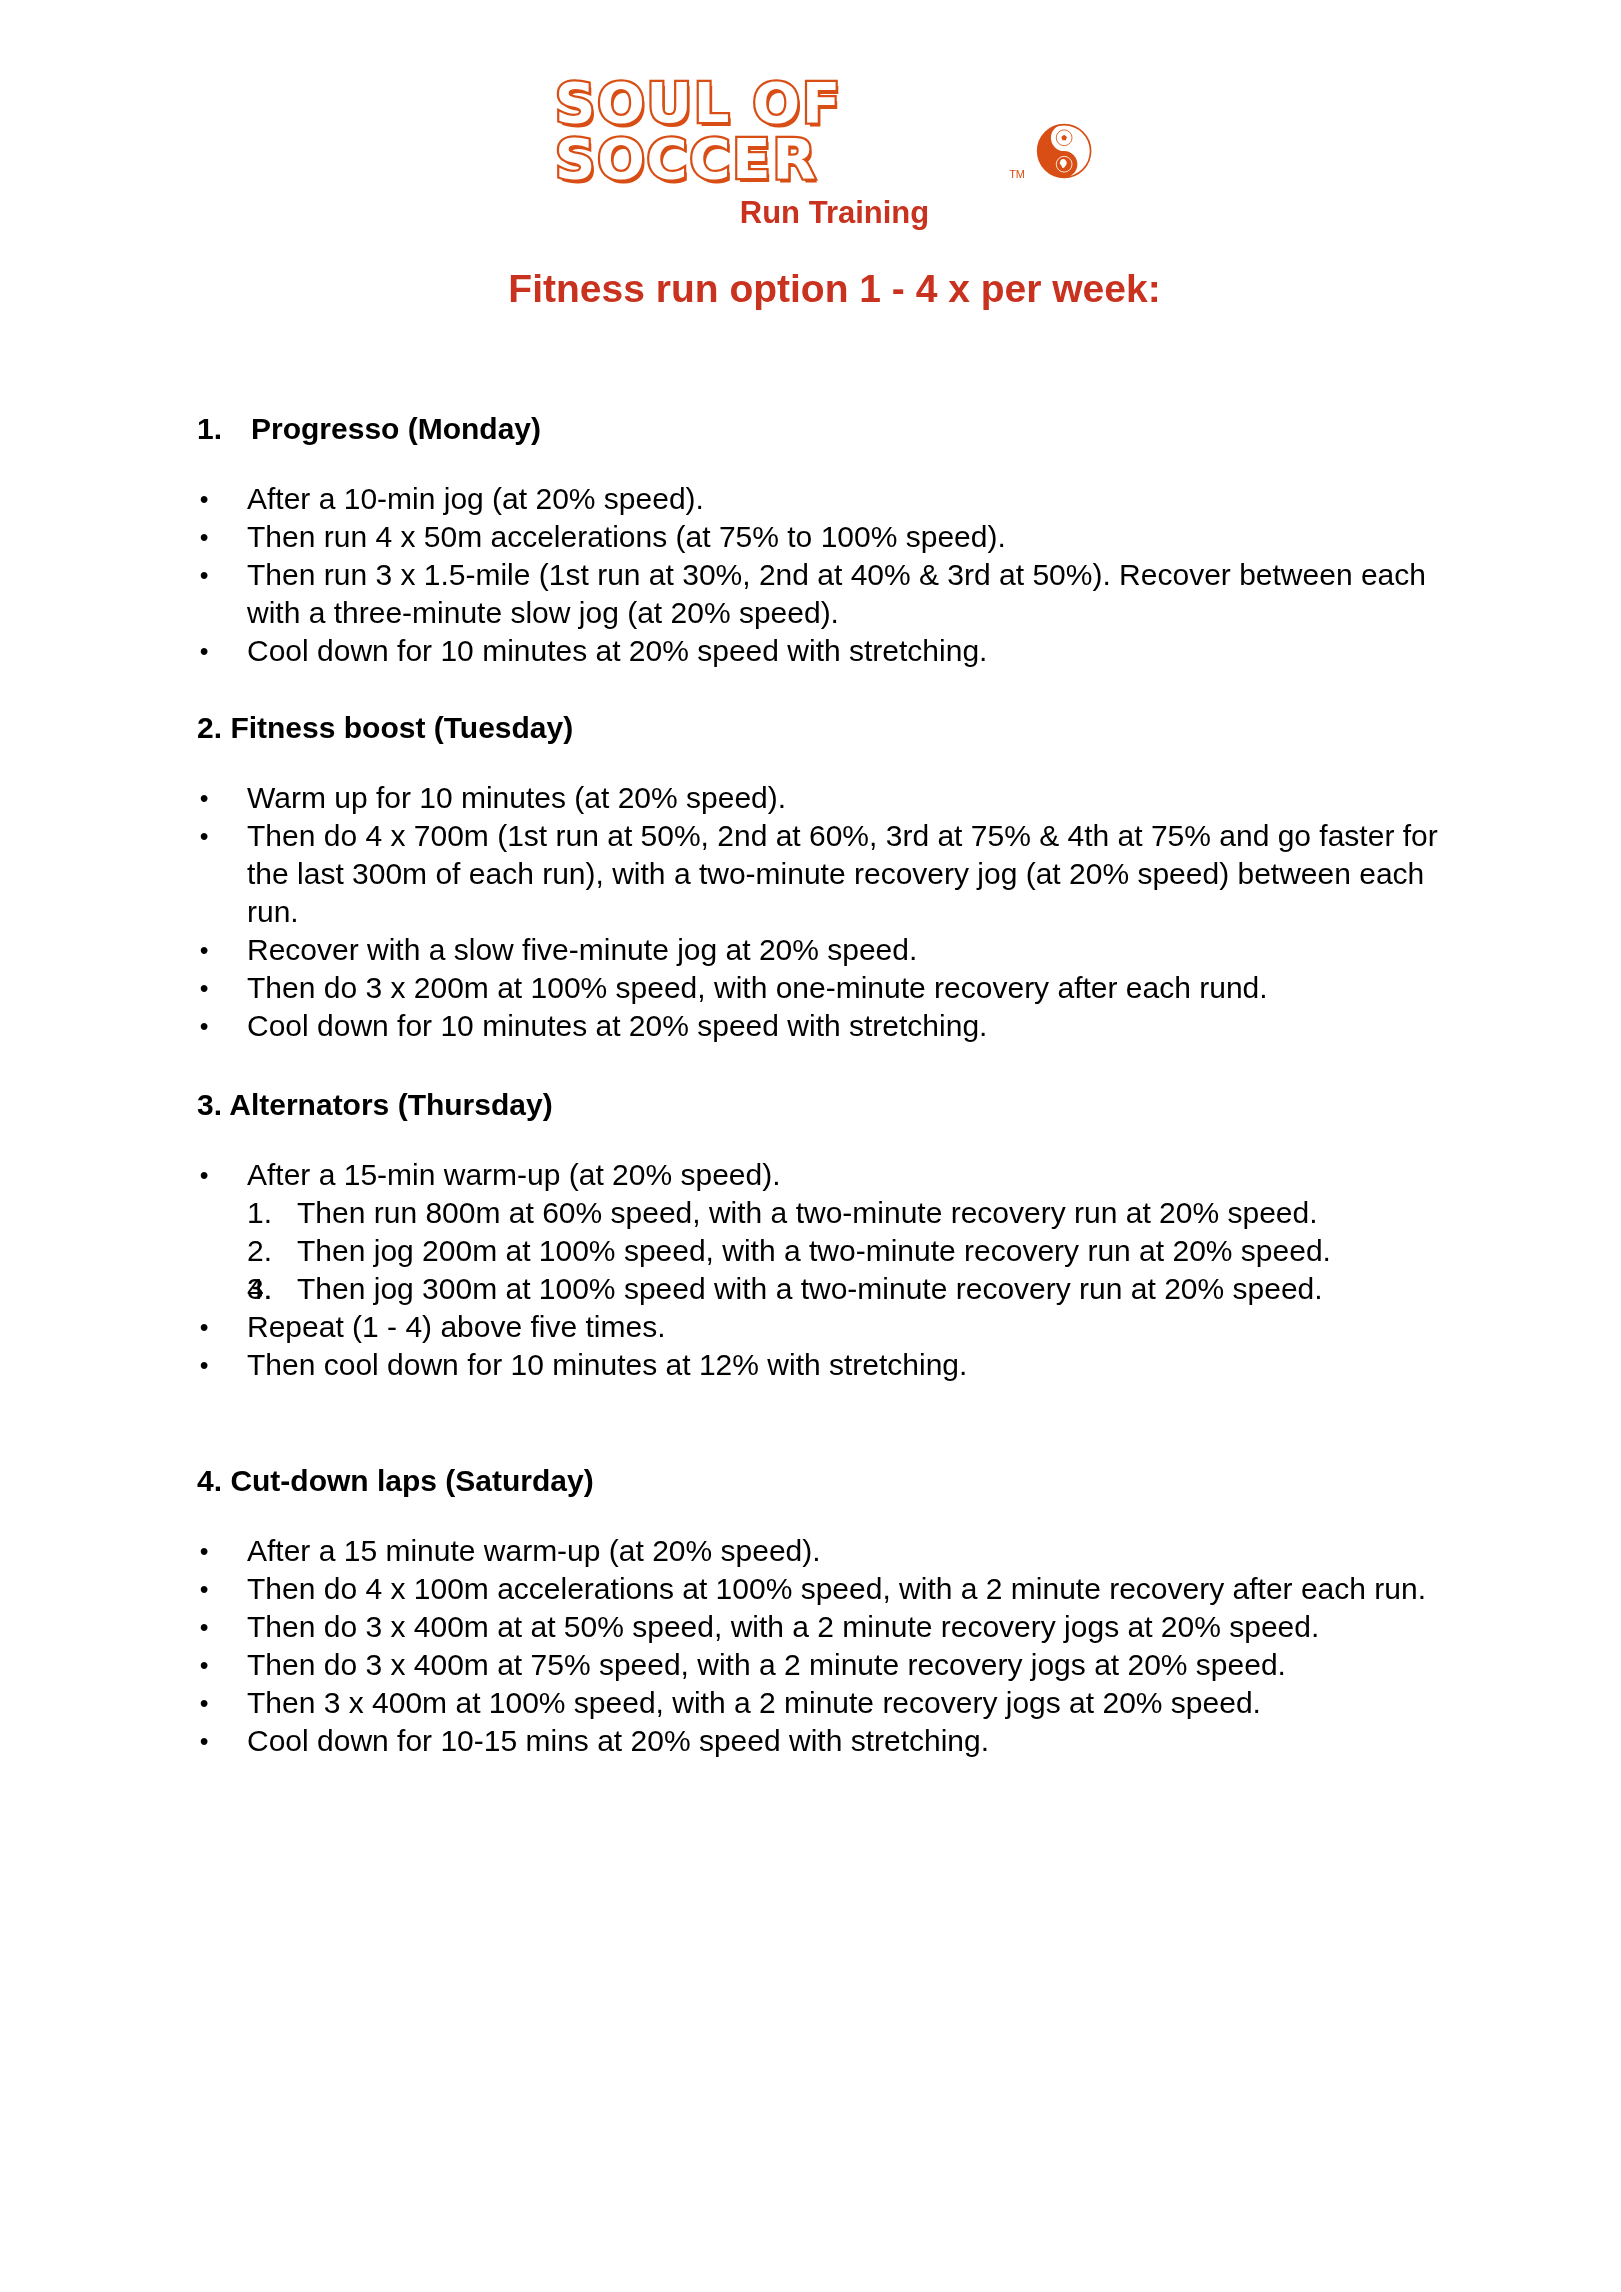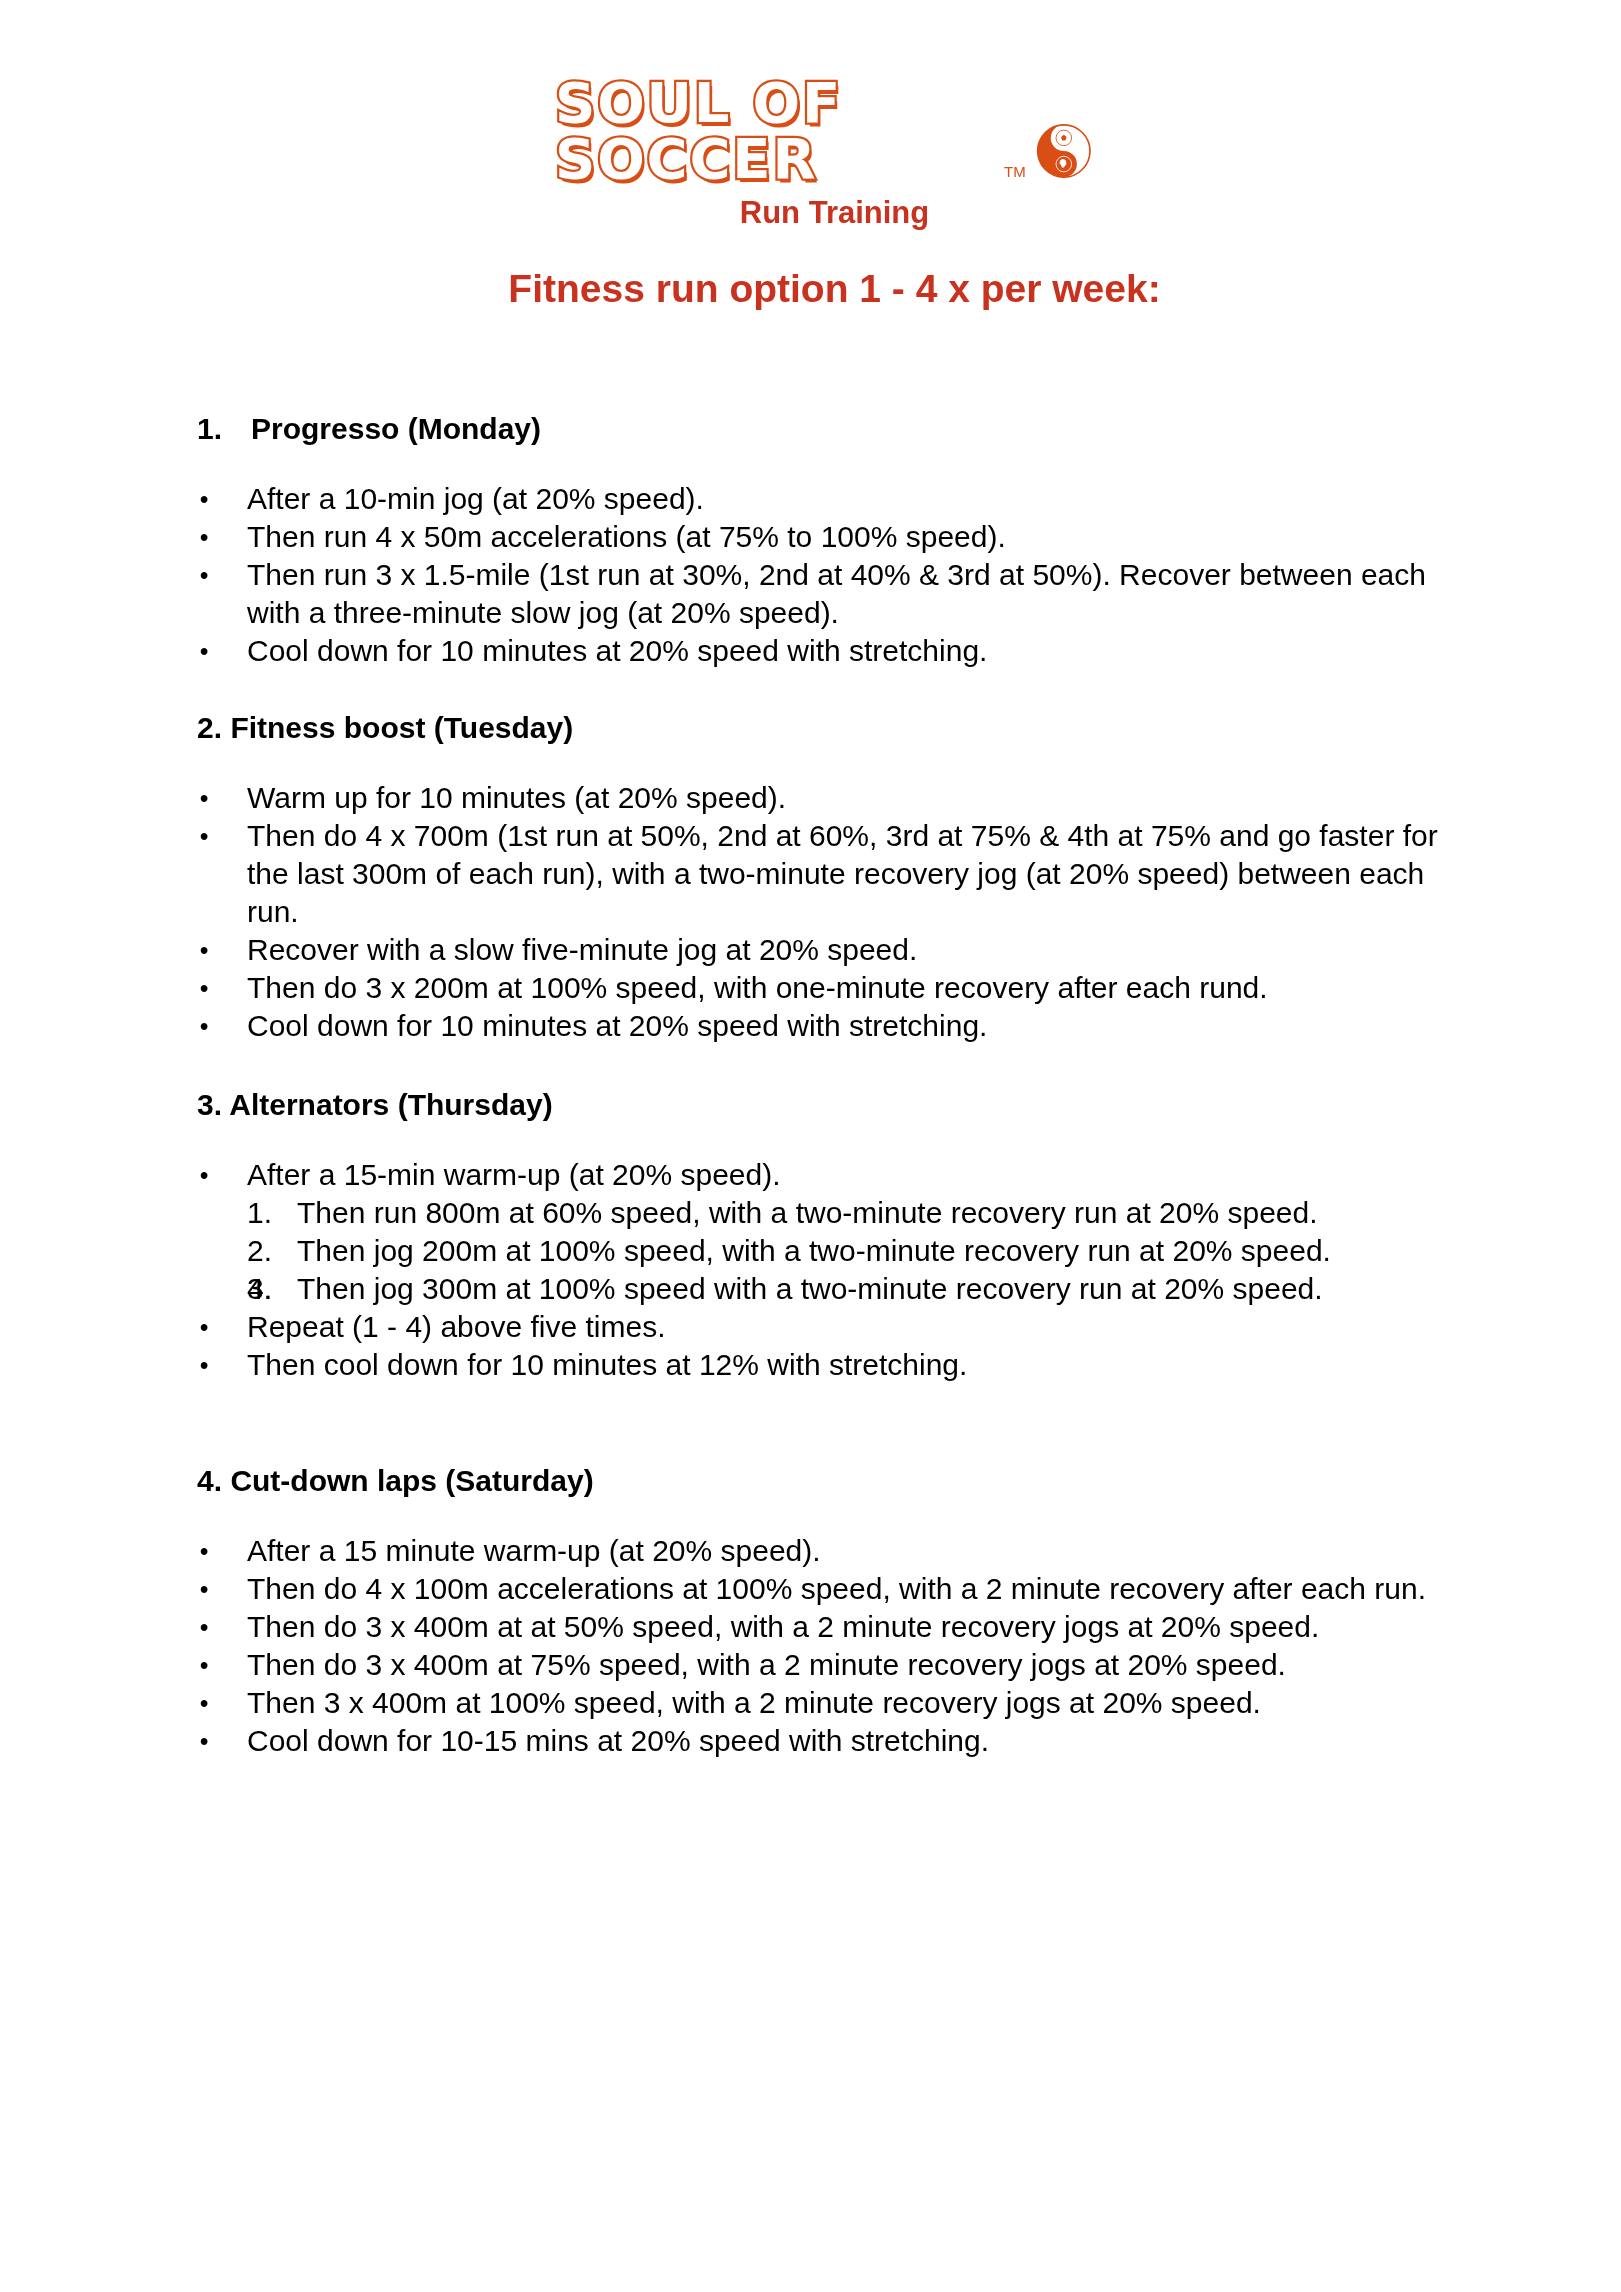--- a/index.html
+++ b/index.html
@@ -12,21 +12,21 @@
     display: flex; align-items: flex-end; justify-content: flex-start;
   }
   .logo-text {
     font-family: "DejaVu Sans", sans-serif; font-weight: bold; font-size: 56px;
     color: #ffffff; letter-spacing: 1.8px;
     -webkit-text-stroke: 4.5px #d94e14; paint-order: stroke fill;
     text-shadow: 2.7px 3.6px 0 #d94e14;
     line-height: 1;
   }
   .tm {
-    font-size: 15px; color: #d94e14; align-self: flex-end; margin-left: 8px; margin-bottom: 7.2px;
+    font-size: 11px; color: #d94e14; align-self: flex-end; margin-left: 8px; margin-bottom: 7.2px;
   }
   .yinyang { margin-left: 10.7px; width: 72px; height: 72px; }
   .title {
     position: absolute; left: 0; width: 1621px; text-align: center;
     color: #c8321e; font-weight: bold; padding-left: 24px;
   }
   .t1 { top: 195px; font-size: 31px; }
   .t2 { top: 267px; font-size: 39px; }
   .section { position: absolute; left: 197px; width: 1254px; }
   .section-heading { font-weight: bold; font-size: 30px; margin: 0; line-height: 38px; height: 38px; }

